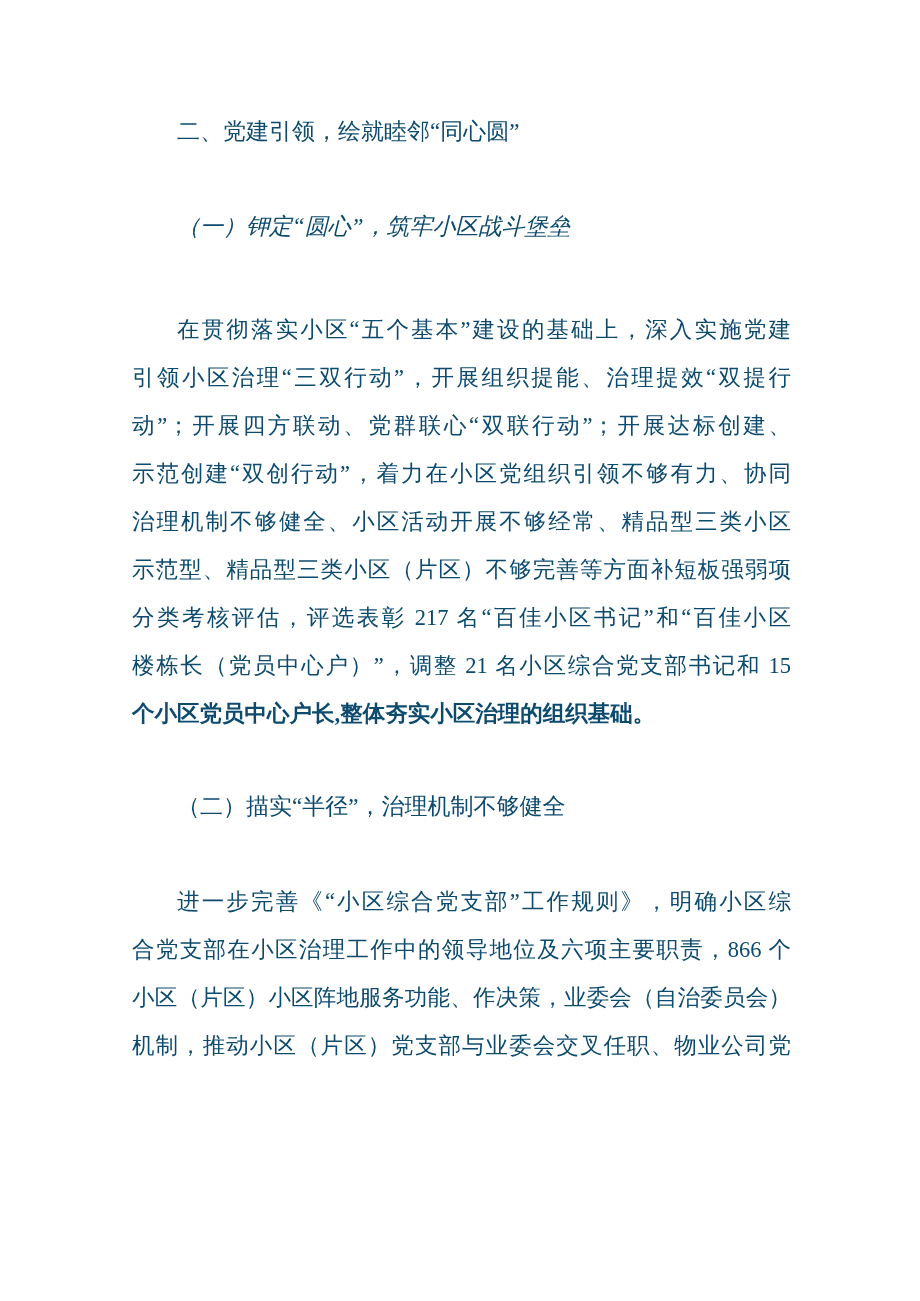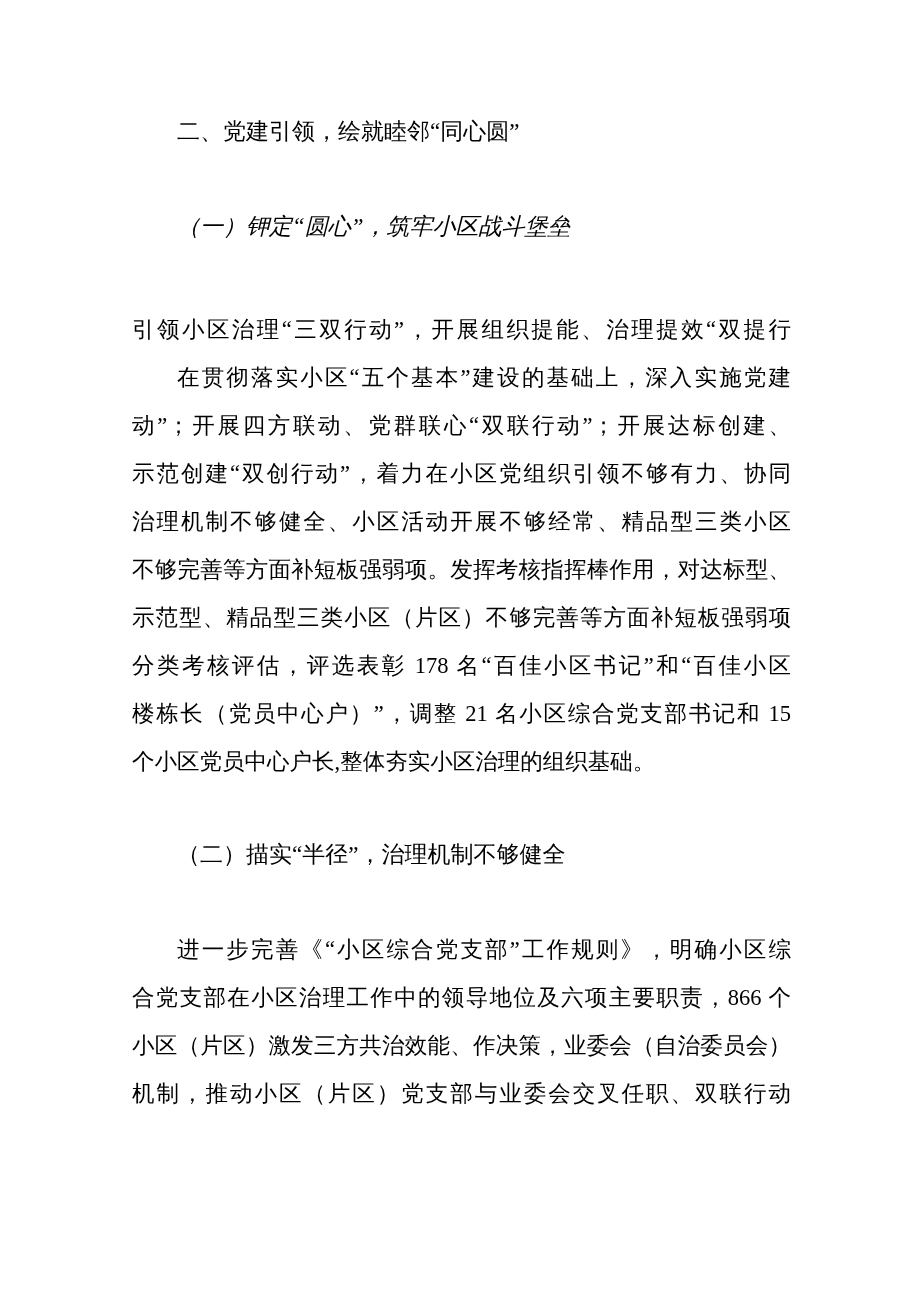--- a/index.html
+++ b/index.html
@@ -7,21 +7,21 @@
     padding: 0;
     background: #ffffff;
   }
   .page {
     position: relative;
     width: 920px;
     height: 1301px;
     background: #ffffff;
     overflow: hidden;
     font-family: "Liberation Serif", "DejaVu Serif", serif;
-    color: #000000;
+    color: #0c4a6e;
   }
   .content {
     position: absolute;
     left: 132px;
     top: 0;
     width: 659px;
     font-size: 22.5px;
   }
   .heading {
     line-height: 48px;
@@ -39,48 +39,48 @@
   .line {
     line-height: 48px;
     height: 48px;
     text-align: justify;
     text-align-last: justify;
   }
   .line.first { text-indent: 45px; }
   .line.open-end {
     text-align: right;
     text-align-last: left;
+    font-weight: bold;
   }
 </style>
 </head>
 <body>
 
 <div class="page">
   <div class="content">
 
     <div class="heading chapter-heading">二、党建引领，绘就睦邻“同心圆”</div>
 
     <div class="heading section-heading-1">（一）钾定“圆心”，筑牢小区战斗堡垒</div>
 
     <div class="para para-1">
+      <div class="line first">在贯彻落实小区“五个基本”建设的基础上，深入实施党建</div>
       <div class="line">引领小区治理“三双行动”，开展组织提能、治理提效“双提行</div>
-      <div class="line first">在贯彻落实小区“五个基本”建设的基础上，深入实施党建</div>
       <div class="line">动”；开展四方联动、党群联心“双联行动”；开展达标创建、</div>
       <div class="line">示范创建“双创行动”，着力在小区党组织引领不够有力、协同</div>
       <div class="line">治理机制不够健全、小区活动开展不够经常、精品型三类小区</div>
-      <div class="line">不够完善等方面补短板强弱项。发挥考核指挥棒作用，对达标型、</div>
       <div class="line">示范型、精品型三类小区（片区）不够完善等方面补短板强弱项</div>
-      <div class="line">分类考核评估，评选表彰 178 名“百佳小区书记”和“百佳小区</div>
+      <div class="line">分类考核评估，评选表彰 217 名“百佳小区书记”和“百佳小区</div>
       <div class="line">楼栋长（党员中心户）”，调整 21 名小区综合党支部书记和 15</div>
       <div class="line open-end">个小区党员中心户长,整体夯实小区治理的组织基础。</div>
     </div>
 
     <div class="heading section-heading-2">（二）描实“半径”，治理机制不够健全</div>
 
     <div class="para para-2">
       <div class="line first">进一步完善《“小区综合党支部”工作规则》，明确小区综</div>
       <div class="line">合党支部在小区治理工作中的领导地位及六项主要职责，866 个</div>
-      <div class="line">小区（片区）激发三方共治效能、作决策，业委会（自治委员会）</div>
-      <div class="line">机制，推动小区（片区）党支部与业委会交叉任职、双联行动</div>
+      <div class="line">小区（片区）小区阵地服务功能、作决策，业委会（自治委员会）</div>
+      <div class="line">机制，推动小区（片区）党支部与业委会交叉任职、物业公司党</div>
     </div>
 
   </div>
 </div>
 
 </body></html>

